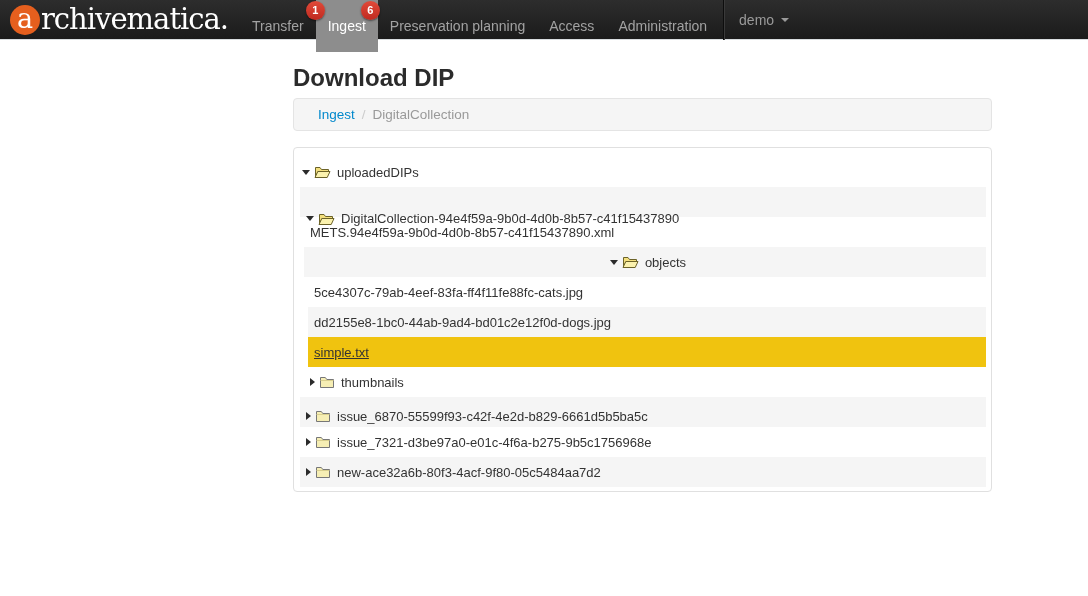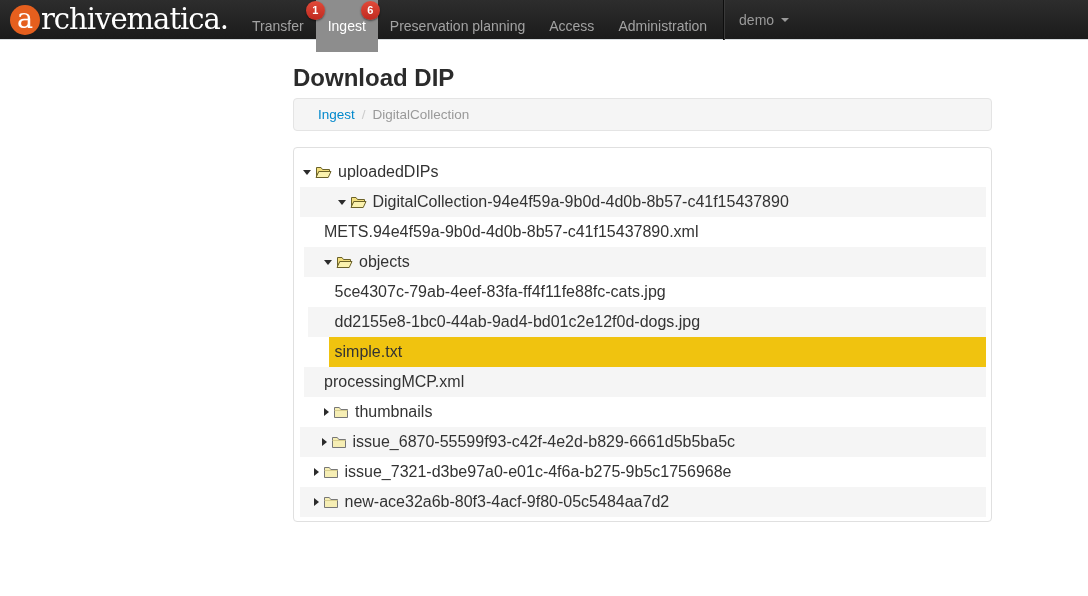--- a/index.html
+++ b/index.html
@@ -50,25 +50,25 @@
   }
   .breadcrumb .crumb-link { color:#0088cc; cursor:pointer; text-decoration:none; }
   .breadcrumb .crumb-sep { color:#ccc; padding:0 7px; }
   .breadcrumb .crumb-current { color:#999; }
 
   
   .tree-box {
     margin-top:16px; background:#fff; border:1px solid #e0e0e0; border-radius:4px;
     padding:9px 5px 4px 2px;
   }
-  .tree-row { height:30px; display:flex; font-size:16px; color:#333; cursor:pointer; }
+  .tree-row { height:30px; display:flex; font-size:13px; color:#333; cursor:pointer;flex-direction:column; }
   .tree-row.stripe { background:#f5f5f5; }
   .tree-indent { flex:0 0 auto; }
   .tree-entry { flex:1 1 auto; display:flex; align-items:center; padding-left:6px; }
-  .tree-entry.selected { background:#f0c30f; }
+  .tree-entry.selected { background:#f0c30f;text-decoration:underline; }
   .tri-down { width:0; height:0; border-left:4px solid transparent; border-right:4px solid transparent; border-top:5px solid #2b2b2b; margin-right:4px; flex:0 0 auto; }
   .tri-right { width:0; height:0; border-top:4px solid transparent; border-bottom:4px solid transparent; border-left:5px solid #2b2b2b; margin-right:4px; flex:0 0 auto; }
   .folder-ico { display:flex; align-items:center; margin-right:6px; flex:0 0 auto; }
   .tree-label { white-space:nowrap; }
 </style>
 </head>
 <body>
 
 <div class="navbar">
   <div class="logo">
@@ -167,26 +167,20 @@
         <div class="tree-entry">
           <span class="tree-label">dd2155e8-1bc0-44ab-9ad4-bd01c2e12f0d-dogs.jpg</span>
         </div>
       </div>
       <div class="tree-row" style="margin-left: 12px;">
         <span class="tree-indent" style="width: 20.5px;"></span>
         <div class="tree-entry selected">
           <span class="tree-label">simple.txt</span>
         </div>
       </div>
-      <div class="tree-row stripe" style="margin-left: 8px;">
-        <span class="tree-indent" style="width: 14px;"></span>
-        <div class="tree-entry">
-          <span class="tree-label">processingMCP.xml</span>
-        </div>
-      </div>
       <div class="tree-row" style="margin-left: 8px;">
         <span class="tree-indent" style="width: 14px;"></span>
         <div class="tree-entry">
           <span class="tri-right"></span>
           <span class="folder-ico">
             <svg width="16" height="14" viewBox="0 0 16 14">
               <path d="M1.5 12.5 V2.5 H6.3 L7.8 4.5 H14.5 V12.5 Z" fill="#f6eeb4" stroke="#777" stroke-width="1"></path>
               <path d="M1.5 5.5 H14.5" stroke="#d9cf8e" stroke-width="1" fill="none"></path>
             </svg>
           </span>

